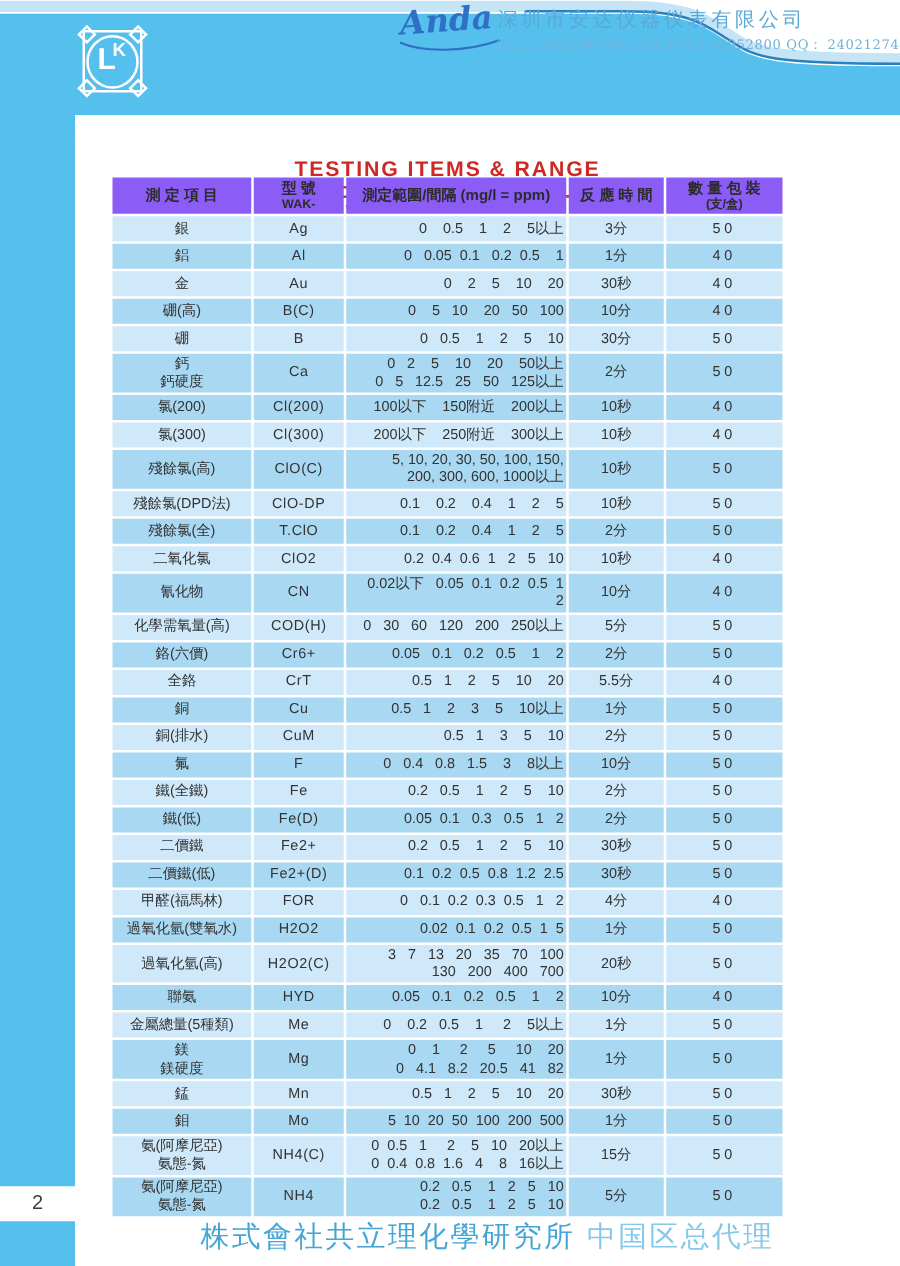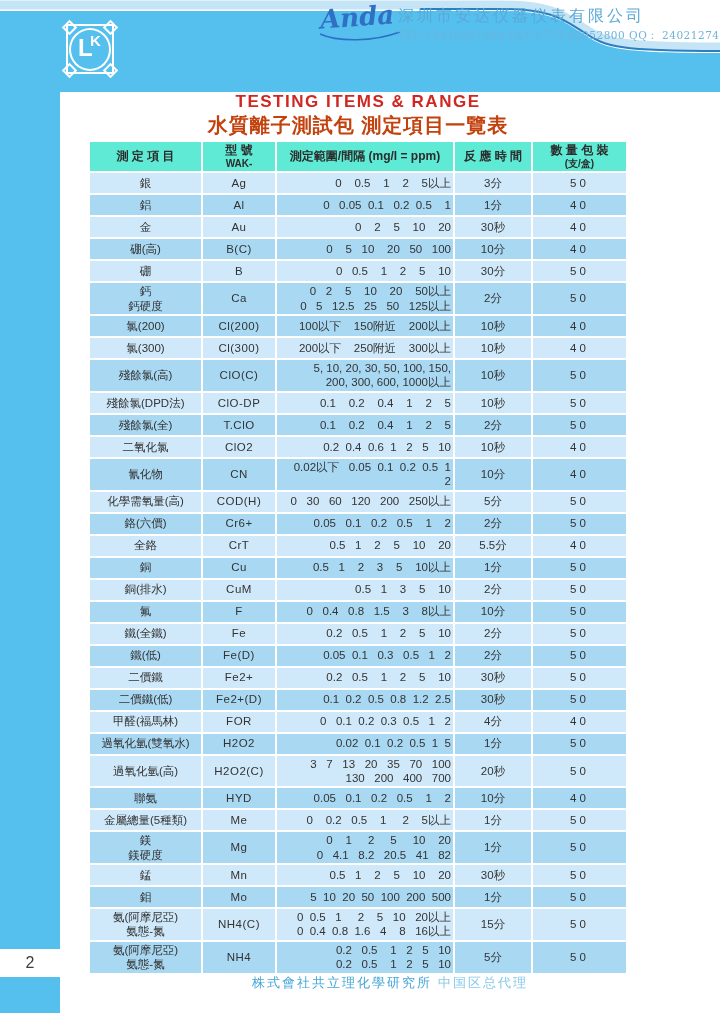--- a/index.html
+++ b/index.html
@@ -47,30 +47,30 @@
     font-family:"DejaVu Serif","Liberation Serif",serif;
     font-size:16px;color:#5ba9d6;letter-spacing:3px;white-space:nowrap;
   }
   .contact-line{
     position:absolute;left:398px;top:29px;z-index:3;
     font-family:"DejaVu Serif","Liberation Serif",serif;
     font-size:10.5px;color:#6fb3da;letter-spacing:0.5px;white-space:nowrap;
   }
   
   .title-block{position:absolute;left:88px;width:540px;top:93px;text-align:center;z-index:3;}
-  .title-en{font-size:17px;font-weight:bold;color:#cf2722;letter-spacing:1.5px;line-height:1.1;}
+  .title-en{font-size:17px;font-weight:bold;color:#cf2722;letter-spacing:1.5px;line-height:1.1;margin-top:34px;}
   .title-cn{font-size:20px;font-weight:bold;color:#c2410c;letter-spacing:1px;line-height:1.2;margin-top:1px;}
   
   .test-table{
     position:absolute;left:88px;top:140px;width:540px;z-index:3;
     border-collapse:separate;border-spacing:2px;table-layout:fixed;
     background:transparent;
   }
   .test-table th{
-    background:#5eead4;color:#2b2b2b;font-weight:bold;
+    background:#8b5cf6;color:#2b2b2b;font-weight:bold;
     font-size:12px;padding:2px 1px;vertical-align:middle;line-height:1.15;
   }
   .test-table th .sub{font-weight:bold;font-size:10px;letter-spacing:0;}
   .test-table td{
     color:#333333;font-size:11.5px;line-height:1.25;
     padding:1px 2px;vertical-align:middle;height:18px;
     white-space:pre-wrap;
   }
   .test-table tr.odd td{background:#cfe9fa;}
   .test-table tr.even td{background:#a9d8f3;}
@@ -78,21 +78,21 @@
   .col-model{text-align:center;letter-spacing:0.5px;}
   .col-range{text-align:right;padding-left:7px !important;}
   .col-time{text-align:center;}
   .col-qty{text-align:center;letter-spacing:3px;}
   
   .w-name{width:111px;}.w-model{width:72px;}.w-range{width:176px;}.w-time{width:76px;}.w-qty{width:93px;}
   
   .footer-line{
     position:absolute;left:60px;right:0;top:974px;text-align:center;z-index:3;
     font-family:"DejaVu Serif","Liberation Serif",serif;
-    font-size:13px;letter-spacing:2px;white-space:nowrap;
+    font-size:23px;letter-spacing:2px;white-space:nowrap;
   }
   .footer-main{color:#45a6d6;}
   .footer-sub{color:#86c8ea;}
 </style>
 </head>
 <body>
 
 <div class="band-left"></div>
 <div class="content-bg"></div>
 <div class="page-num-box">

